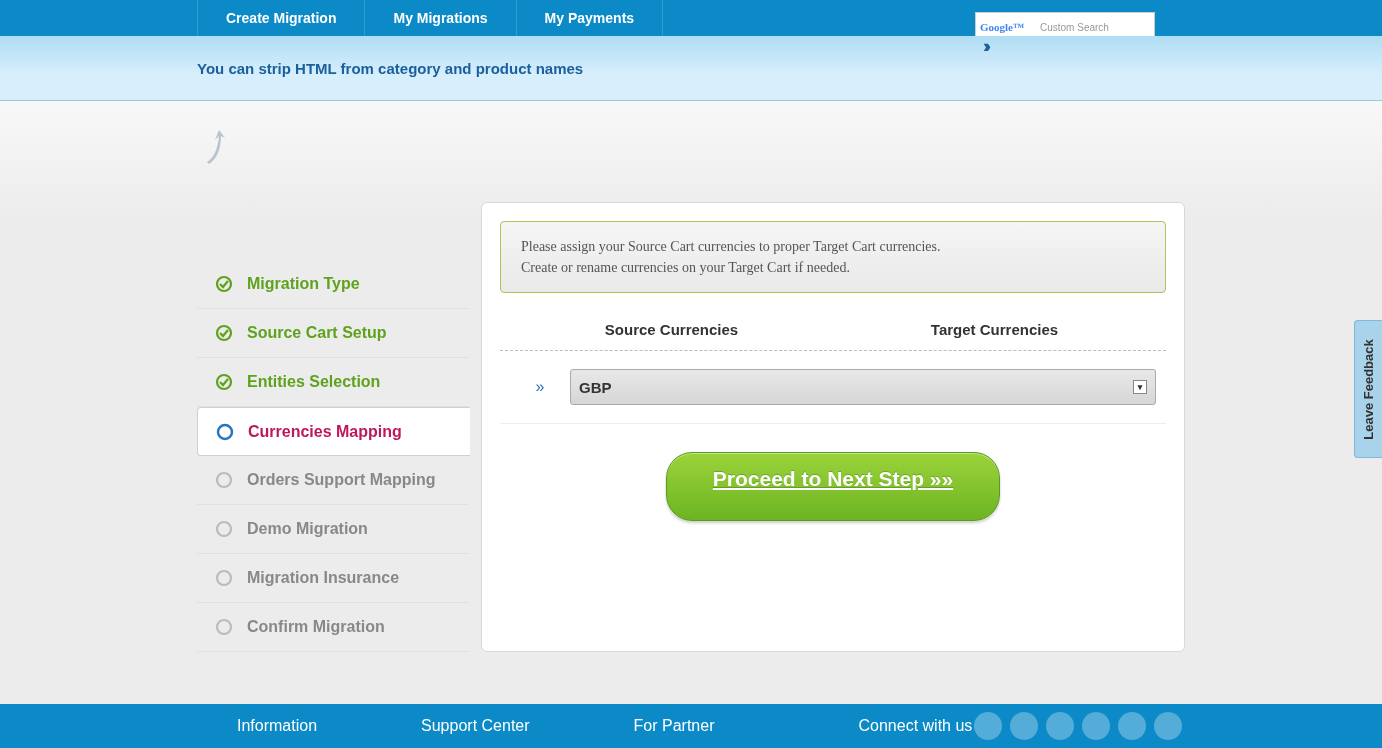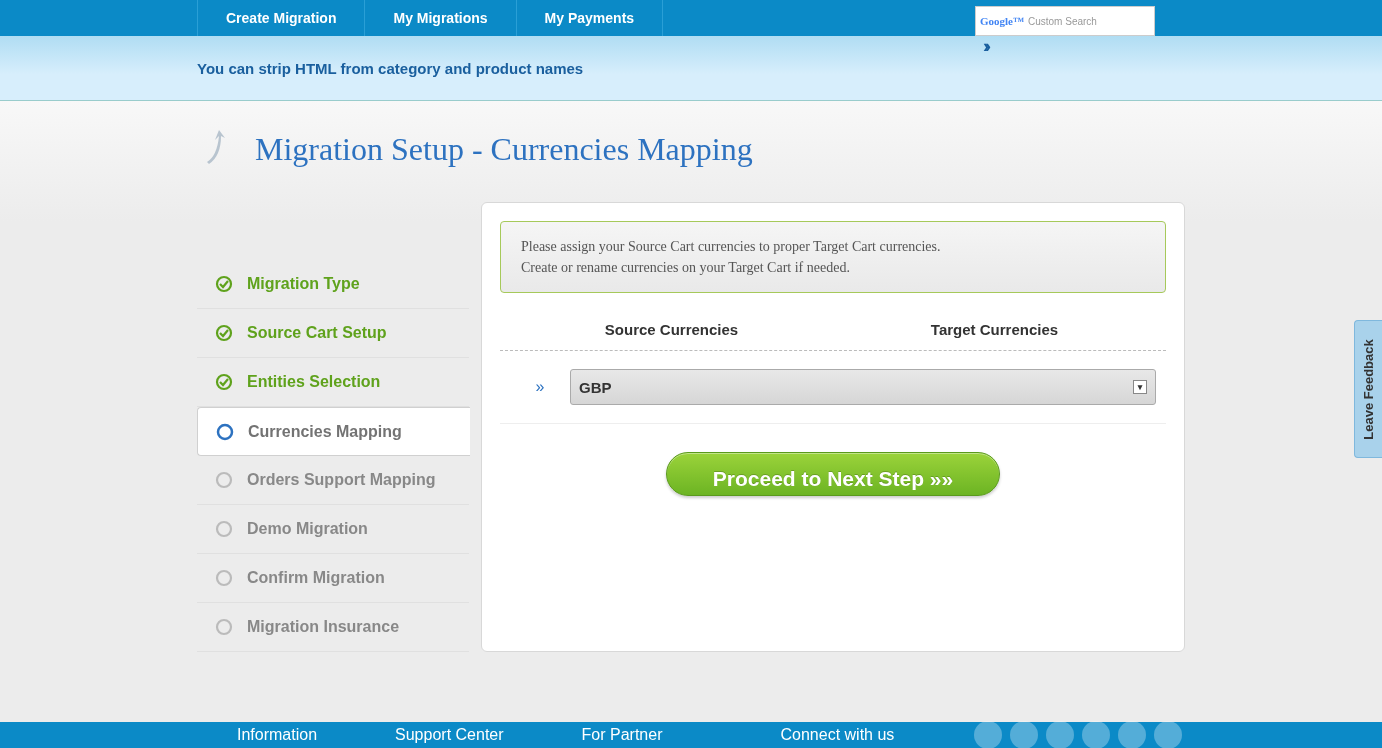--- a/index.html
+++ b/index.html
@@ -2,21 +2,21 @@
 <html><head>
 <meta charset="utf-8">
 <style>
 * { margin: 0; padding: 0; box-sizing: border-box; }
 body { font-family: Arial, Helvetica, sans-serif; background: #ececec; width: 1382px; height: 748px; overflow: hidden; position: relative; }
 
 
 .topnav { background: #0b8ac7; height: 36px; display: flex; align-items: stretch; padding-left: 197px; position: relative; }
 .topnav-item { color: #fff; font-size: 14px; font-weight: bold; display: flex; align-items: center; padding: 0 28px; cursor: pointer; border-right: 1px solid #2a9fd6; }
 .topnav-item:first-child { border-left: 1px solid #2a9fd6; }
-.search-box { position: absolute; right: 227px; top: 6px; width: 180px; height: 30px; background: #fff; border: 1px solid #ccc; font-size: 11px; padding: 0 4px; color: #888; display: flex; align-items: center; }
+.search-box { position: absolute; right: 227px; top: 12px; width: 180px; height: 30px; background: #fff; border: 1px solid #ccc; font-size: 11px; padding: 0 4px; color: #888; display: flex; align-items: center; gap: 12px; }
 .search-box .g { color:#4285F4; font-weight:bold; font-family: serif;}
 .search-box .placeholder { color:#999; font-size:10px; margin-left:4px;}
 
 
 .banner { height: 65px; background: linear-gradient(to bottom, #b0ddf3, #d7eefc 60%, #d7eefc); border-bottom: 1px solid #9cc; position: relative; padding-left: 197px; display:flex; align-items:center;}
 .banner-text { color: #1a5f9e; font-weight: bold; font-size: 15px; }
 .banner-chevrons { position:absolute; right: 395px; top: 0px; color:#1a5f9e; font-size: 18px; font-weight:bold; letter-spacing:-4px;}
 
 
 .content { background: linear-gradient(to bottom, #f8f8f8, #ececec 120px, #ececec); padding-top: 25px; padding-left: 197px; padding-right: 197px; }
@@ -27,43 +27,43 @@
 .page-title { color: #2d72c0; font-size: 32px; font-weight: normal; font-family: Georgia, serif; }
 
 
 .columns { display:flex; align-items:flex-end; gap:12px; }
 
 
 .sidebar { width: 272px; }
 .step { display:flex; align-items:center; height: 49px; padding-left: 18px; border-bottom: 1px solid #e0e0e0; gap:14px; cursor:pointer; }
 .step.done .step-label { color: #5fa21c; font-weight:bold; font-size:16px; }
 .step.current { border: 1px solid #d0d0d0; border-right: none; background:#fff; border-radius: 4px 0 0 4px; margin-right:-1px; position:relative; z-index:2;}
-.step.current .step-label { color:#737373; font-weight:bold; font-size:16px; }
+.step.current .step-label { color:#be185d; font-weight:bold; font-size:16px; }
 .step.pending .step-label { color:#888; font-weight:bold; font-size:16px; }
 .step-icon { width:18px; height:18px; display:flex; align-items:center; justify-content:center; }
 
 
 .panel { flex:1; background:#fff; border:1px solid #d8d8d8; border-radius: 6px; padding: 18px; min-height: 450px; position:relative; z-index:1; }
 .info-box { border:1px solid #a6c95a; border-radius:4px; padding: 14px 20px; background: linear-gradient(to bottom, #f5f5f5, #e9e9e9); color:#555; font-family: Georgia, serif; font-size:14px; line-height:1.5; margin-bottom: 28px; }
 
 .mapping-header { display:flex; padding: 0 10px 12px 10px; border-bottom: 1px dashed #bbb; }
 .mapping-header .col { flex:1; text-align:center; font-weight:bold; font-size:15px; color:#333; }
 
 .mapping-row { display:flex; align-items:center; padding: 18px 10px; border-bottom: 1px solid #eee; }
 .mapping-row .src { flex:1; color:#2d72c0; font-size:15px; }
 .mapping-row .arrow { width: 60px; text-align:center; color:#2d72c0; font-size:16px; }
 .mapping-row .tgt { flex:1; }
 .select-box { width: 100%; height: 36px; background: linear-gradient(to bottom, #e8e8e8, #d6d6d6); border:1px solid #aaa; border-radius:3px; display:flex; align-items:center; justify-content:space-between; padding: 0 8px; font-weight:bold; color:#333; font-size:15px; cursor:pointer;}
 .select-caret { width:14px; height:14px; background:#fff; border:1px solid #888; display:flex; align-items:center; justify-content:center; font-size:9px; }
 
 .proceed-wrap { text-align:center; margin-top: 28px; }
-.proceed-btn { display:inline-block; padding: 0 46px; height:44px; line-height:52px; background: linear-gradient(to bottom, #9bd33a, #6cb423); border:1px solid #5a9a1c; border-radius: 26px; color:#fff; font-size:21px; font-weight:bold; text-shadow: 0 -1px 0 rgba(0,0,0,0.2); cursor:pointer; box-shadow: 0 2px 3px rgba(0,0,0,0.2), inset 0 1px 0 rgba(255,255,255,0.4); }
-
-
-.footer { position:absolute; bottom:0; left:0; right:0; height: 26px; background:#0b8ac7; display:flex; align-items:center; padding-left: 237px; gap: 78px; }
+.proceed-btn { display:inline-block; padding: 0 46px; height:69px; line-height:52px; background: linear-gradient(to bottom, #9bd33a, #6cb423); border:1px solid #5a9a1c; border-radius: 26px; color:#fff; font-size:21px; font-weight:bold; text-shadow: 0 -1px 0 rgba(0,0,0,0.2); cursor:pointer; box-shadow: 0 2px 3px rgba(0,0,0,0.2), inset 0 1px 0 rgba(255,255,255,0.4); text-decoration: underline; }
+
+
+.footer { position:absolute; bottom:0; left:0; right:0; height: 44px; background:#0b8ac7; display:flex; align-items:center; padding-left: 237px; gap: 104px; }
 .footer-col { color:#fff; font-size:16px; }
 .footer-social { position:absolute; right: 200px; display:flex; gap:8px; }
 .social-circle { width:28px; height:28px; background:#fff; border-radius:50%; opacity:0.3;}
 
 
 .feedback-tab { position:absolute; right:0; top: 320px; width:28px; height:138px; background:#a9d2eb; border:1px solid #7fb8dd; border-right:none; border-radius: 4px 0 0 4px; display:flex; align-items:center; justify-content:center; cursor:pointer;}
 .feedback-tab span { transform: rotate(-90deg); white-space:nowrap; color:#333; font-size:13px; font-weight:bold;}
 </style>
 </head>
 <body>
@@ -84,21 +84,20 @@
 </div>
 
 <div class="content">
 
   <div class="page-title-row">
     <span class="title-icon">
       <svg viewBox="0 0 42 42">
           <path d="M10 36 Q20 30 22 10 L18 14 L22 4 L28 12 L24 10 Q24 30 12 38 Z" fill="#b8c4cf"></path>
         </svg>
     </span>
-    <h1 class="page-title">Migration Setup - Currencies Mapping</h1>
   </div>
 
   <div class="columns">
 
     <div class="sidebar">
       <div class="step done">
         <span class="step-icon">
             <svg width="18" height="18" viewBox="0 0 18 18">
               <circle cx="9" cy="9" r="7" fill="none" stroke="#5fa21c" stroke-width="2.2"></circle>
               <path d="M5 9 L8 12 L13 6" fill="none" stroke="#5fa21c" stroke-width="2.2"></path>
@@ -147,29 +146,29 @@
             </svg>
           </span>
         <span class="step-label">Demo Migration</span>
       </div>
       <div class="step pending">
         <span class="step-icon">
             <svg width="18" height="18" viewBox="0 0 18 18">
               <circle cx="9" cy="9" r="7" fill="none" stroke="#bbb" stroke-width="2.2"></circle>
             </svg>
           </span>
+        <span class="step-label">Migration Insurance</span>
+      </div>
+      <div class="step pending">
+        <span class="step-icon">
+            <svg width="18" height="18" viewBox="0 0 18 18">
+              <circle cx="9" cy="9" r="7" fill="none" stroke="#bbb" stroke-width="2.2"></circle>
+            </svg>
+          </span>
         <span class="step-label">Confirm Migration</span>
-      </div>
-      <div class="step pending">
-        <span class="step-icon">
-            <svg width="18" height="18" viewBox="0 0 18 18">
-              <circle cx="9" cy="9" r="7" fill="none" stroke="#bbb" stroke-width="2.2"></circle>
-            </svg>
-          </span>
-        <span class="step-label">Migration Insurance</span>
       </div>
     </div>
 
     <div class="panel">
       <div class="info-box">
         <div>Please assign your Source Cart currencies to proper Target Cart currencies.</div>
         <div>Create or rename currencies on your Target Cart if needed.</div>
       </div>
 
       <div class="mapping-header">

